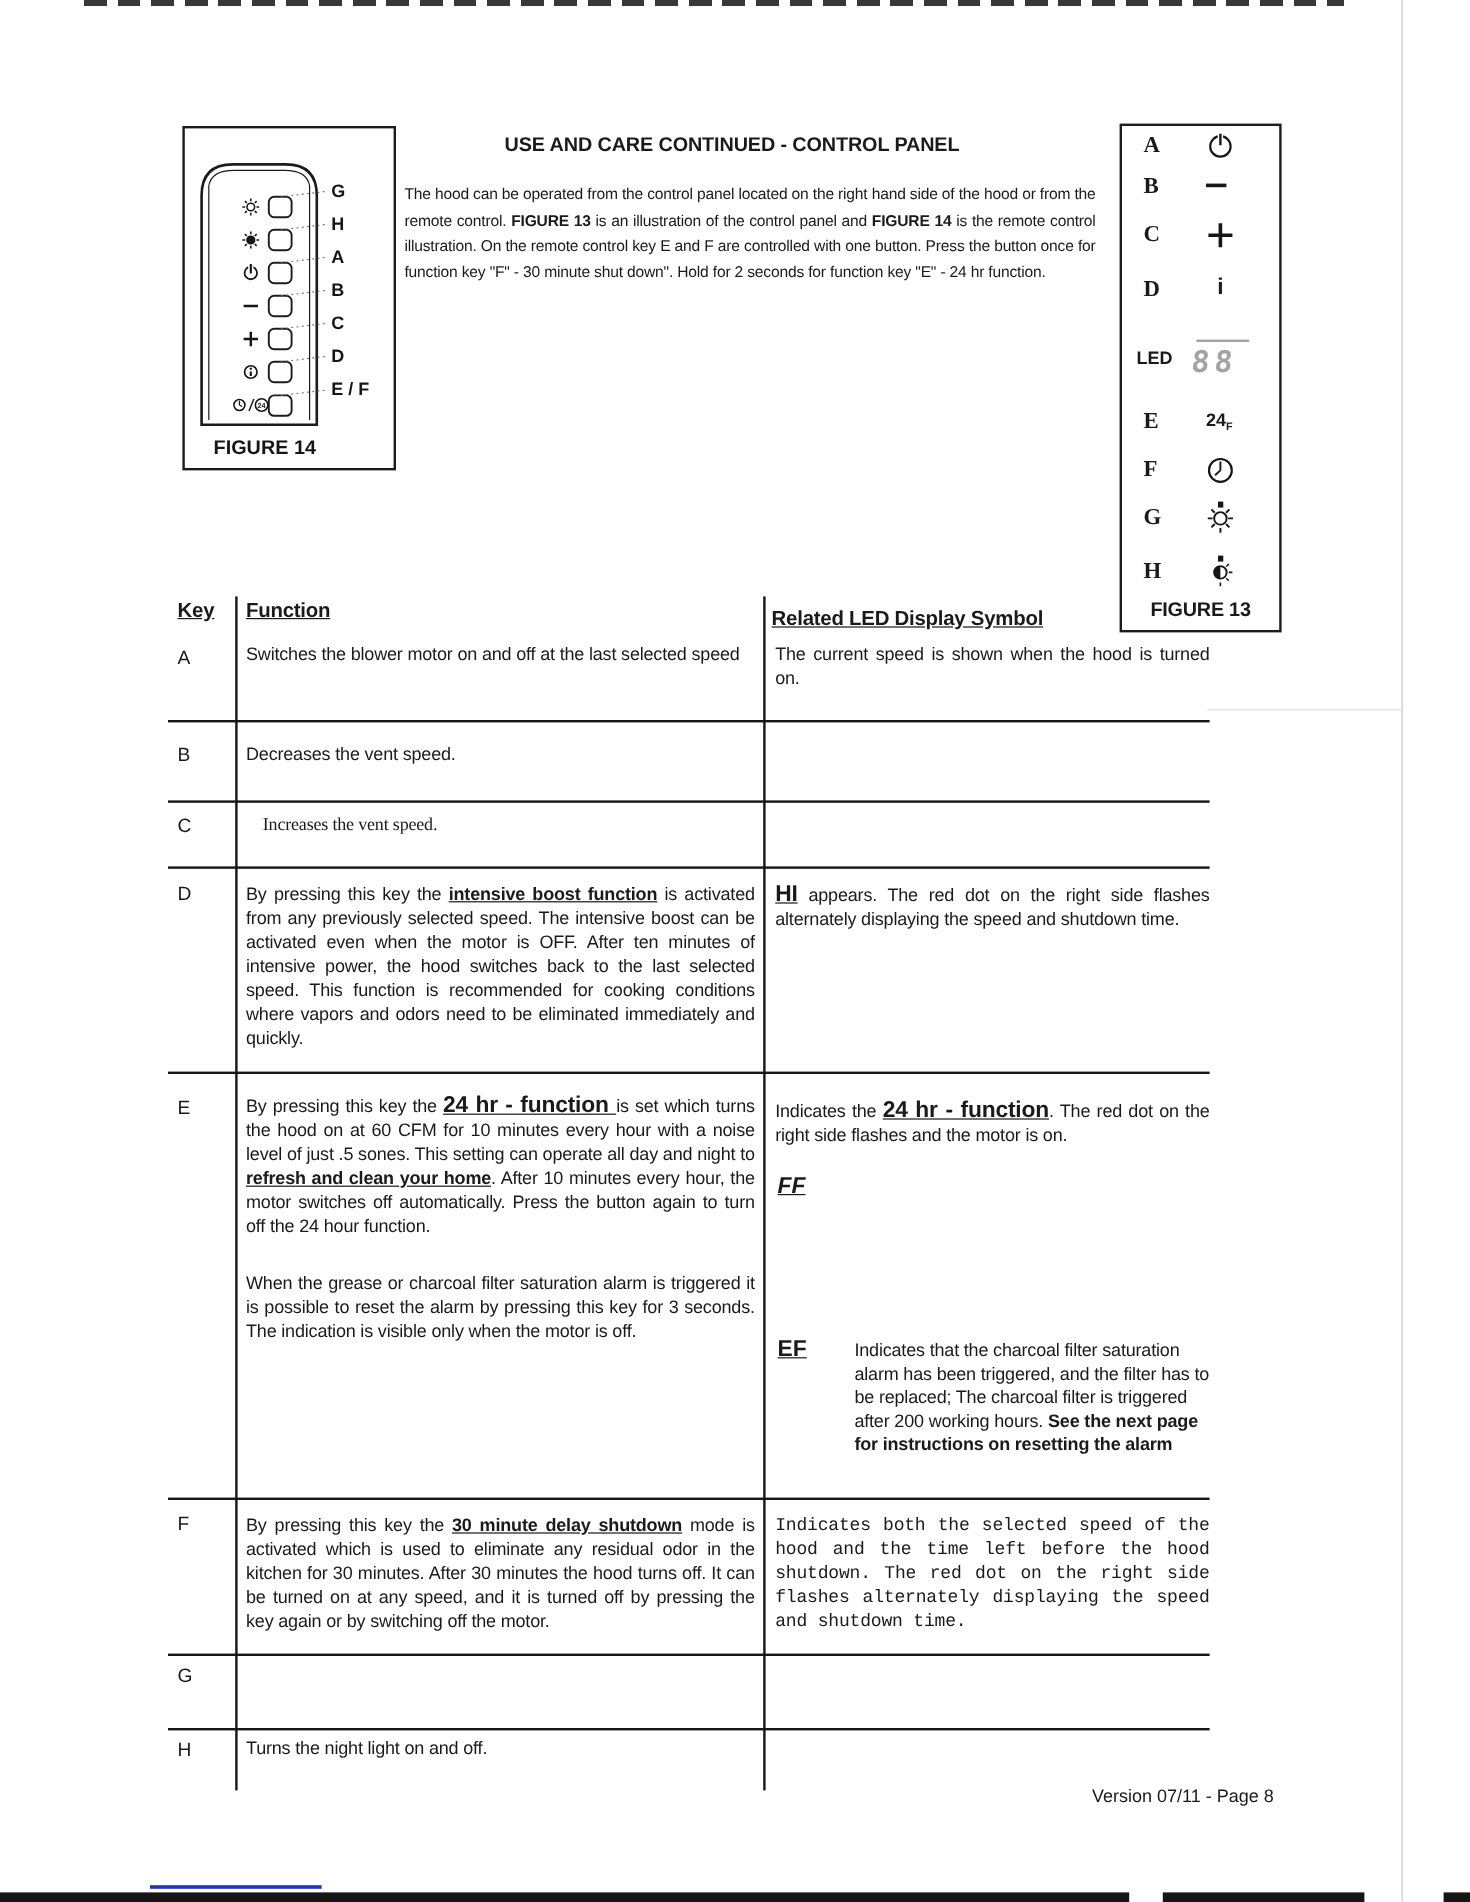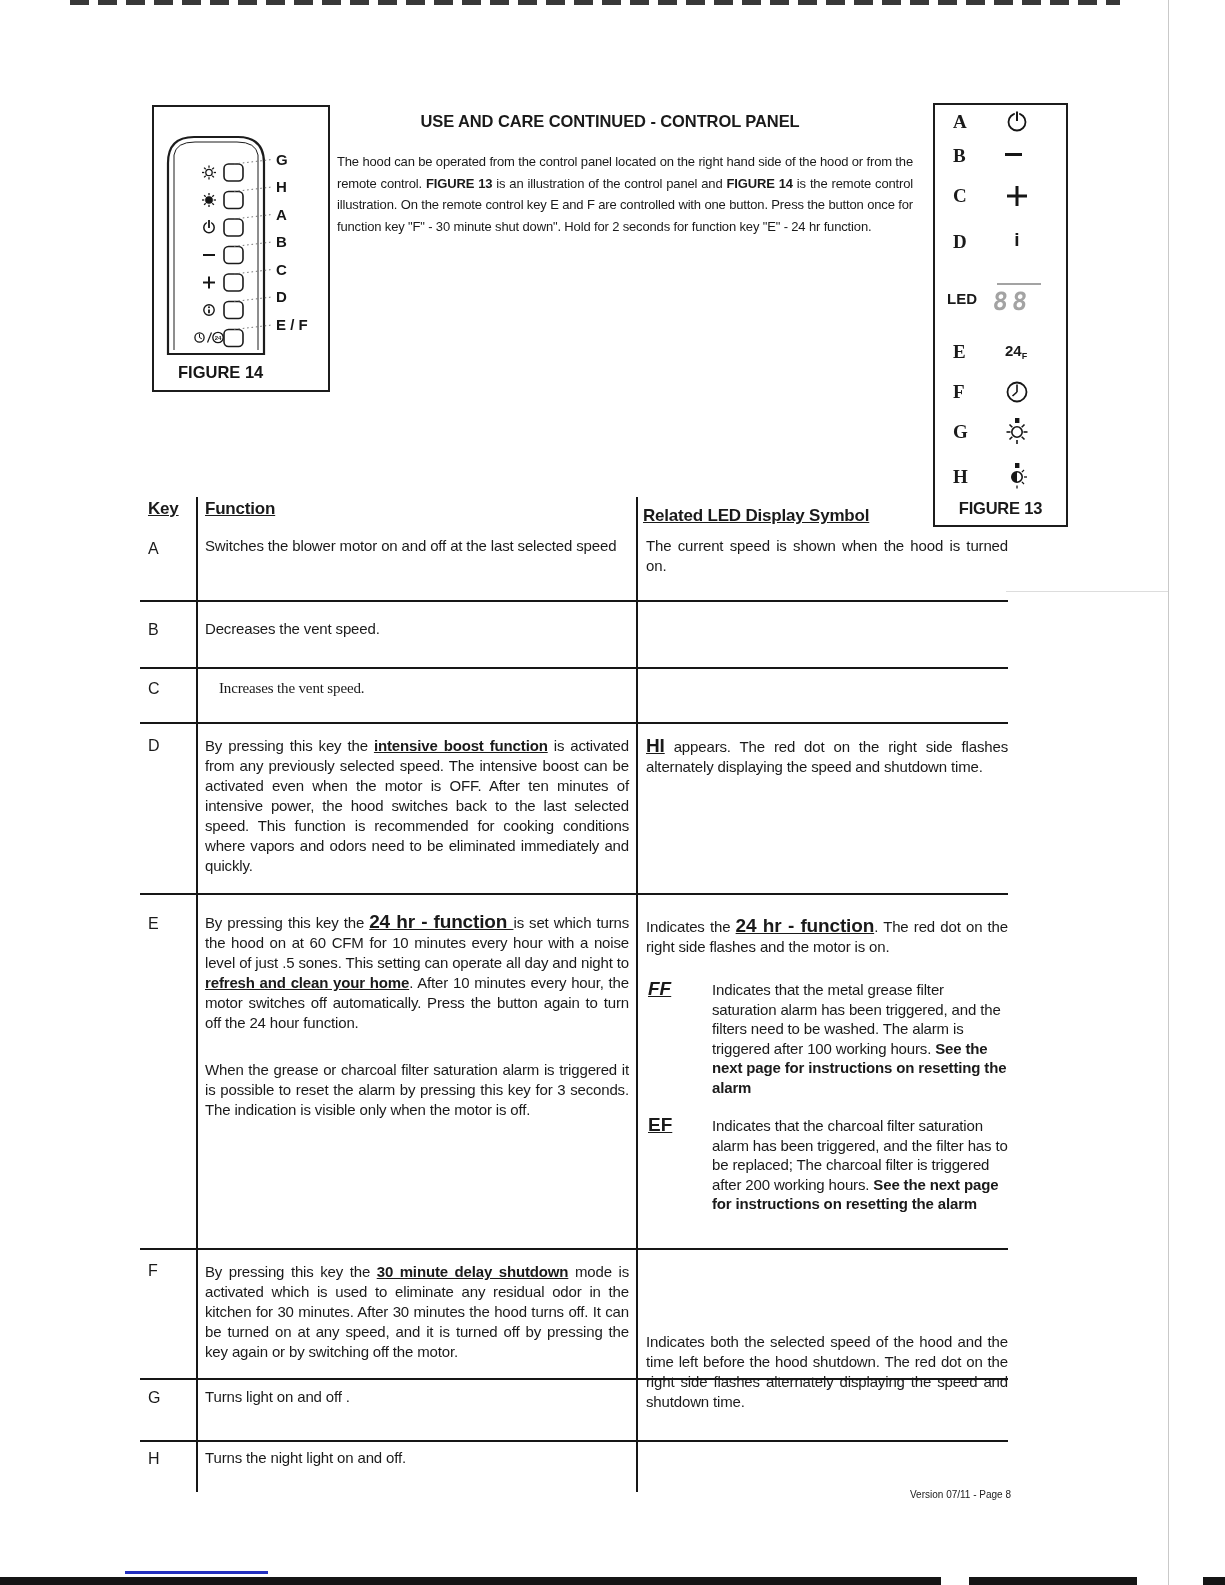--- a/index.html
+++ b/index.html
@@ -13,21 +13,21 @@
   .seg-bu{font-weight:700;text-decoration:underline;}
   .seg-bulg{font-weight:700;text-decoration:underline;font-size:19px;line-height:20px;}
   .hdr{font-weight:700;font-size:17px;text-decoration:underline;letter-spacing:-0.2px;}
   .rowkey{font-size:16px;}
   .vline{width:2px;background:var(--line,#161616);}
   .hline{height:2px;background:var(--line,#161616);}
   .figbox{border:2px solid #1c1c1c;box-sizing:border-box;background:#fff;}
   .figcap{font-weight:700;font-size:16.5px;letter-spacing:-0.2px;}
   .title{font-weight:700;font-size:16.5px;text-align:center;letter-spacing:-0.1px;}
   .intro{font-size:13px;line-height:21.6px;letter-spacing:-0.15px;text-align:justify;}
-  .footer{font-size:10px;}
+  .footer{font-size:15px;}
   .term{font-weight:700;font-size:19px;text-decoration:underline;}
   .entry-body{font-size:15px;line-height:19.5px;letter-spacing:-0.15px;}
   .f13-letter{font-family:"Liberation Serif",serif;font-weight:700;font-size:19px;}
   .f13-led-label{font-weight:700;font-size:15px;}
   .f13-sym{width:52px;text-align:center;}
   .led-digits{font-family:"DejaVu Sans Mono",monospace;color:var(--led,#a3a3a3);font-size:25px;
               transform:skewX(-6deg);letter-spacing:4px;font-weight:700;}
   .led-bar{height:2px;background:var(--led,#a3a3a3);}
   .sub{font-size:9px;vertical-align:-3px;font-weight:700;}
   .e24{font-weight:700;font-size:15px;}
@@ -233,31 +233,29 @@
   <div class="abs rowkey" style="left:148px;top:1389px;">G</div>
   <div class="abs rowkey" style="left:148px;top:1450px;">H</div>
 
   <div class="abs body-txt" style="left:205px;top:619px;width:424px;"><span class="seg-n">Decreases the vent speed.</span></div>
   <div class="abs body-txt just" style="left:205px;top:536px;width:424px;"><span class="seg-n">Switches the blower motor on and off at the last selected speed</span></div>
   <div class="abs body-txt" style="left:219px;top:678px;width:424px;font-family:Liberation Serif, serif;"><span class="seg-n">Increases the vent speed.</span></div>
   <div class="abs body-txt just" style="left:205px;top:736px;width:424px;"><span class="seg-n">By pressing this key the </span><span class="seg-bu">intensive boost function</span><span class="seg-n"> is activated from any previously selected speed. The intensive boost can be activated even when the motor is OFF. After ten minutes of intensive power, the hood switches back to the last selected speed. This function is recommended for cooking conditions where vapors and odors need to be eliminated immediately and quickly.</span></div>
   <div class="abs body-txt just" style="left:205px;top:912px;width:424px;"><span class="seg-n">By pressing this key the </span><span class="seg-bulg">24 hr - function </span><span class="seg-n">is set which turns the hood on at 60 CFM for 10 minutes every hour with a noise level of just .5 sones. This setting can operate all day and night to </span><span class="seg-bu">refresh and clean your home</span><span class="seg-n">.  After  10 minutes every hour, the motor switches off automatically. Press the button again to turn off the 24 hour function.</span></div>
   <div class="abs body-txt just" style="left:205px;top:1060px;width:424px;"><span class="seg-n">When the grease or charcoal filter saturation alarm is triggered it is possible to reset the alarm by pressing this key for 3 seconds. The indication is visible only when the motor is off.</span></div>
   <div class="abs body-txt just" style="left:205px;top:1262px;width:424px;"><span class="seg-n">By pressing this key the </span><span class="seg-bu">30 minute delay shutdown</span><span class="seg-n"> mode is activated which is used to eliminate any residual odor in the kitchen for 30 minutes. After 30 minutes the hood turns off. It can be turned on at any speed, and it is turned off by pressing the key again or by switching off the motor.</span></div>
-  <div class="abs body-txt" style="left:205px;top:1387px;width:424px;"><span class="seg-n">Turns light on and off .</span></div>
   <div class="abs body-txt just" style="left:646px;top:536px;width:362px;"><span class="seg-n">The current speed is shown when the hood is turned on.</span></div>
 
   <div class="abs body-txt" style="left:205px;top:1448px;width:424px;"><span class="seg-n">Turns the night light on and off.</span></div>
   <div class="abs body-txt just" style="left:646px;top:736px;width:362px;"><span class="seg-bulg">HI</span><span class="seg-n">  appears. The red dot on the right side flashes alternately displaying the speed and shutdown time.</span></div>
   <div class="abs body-txt just" style="left:646px;top:916px;width:362px;"><span class="seg-n">Indicates the </span><span class="seg-bulg">24 hr - function</span><span class="seg-n">. The red dot on the right side flashes and the motor is on.</span></div>
   <div class="abs term" style="left:648px;top:978px;font-style:italic;">FF</div>
-  <div class="abs entry-body" style="left:712px;top:980px;width:298px;"><span class="seg-n">Indicates that the metal grease filter saturation alarm has been triggered, and the filters need to be washed. The alarm is triggered after 100 working hours. </span><span class="seg-b">See the next page for instructions on resetting the alarm</span></div>
   <div class="abs term" style="left:648px;top:1114px;">EF</div>
   <div class="abs entry-body" style="left:712px;top:1116px;width:298px;"><span class="seg-n">Indicates that the charcoal filter saturation alarm has been triggered, and the filter has to be replaced;  The charcoal filter is triggered after 200 working hours. </span><span class="seg-b">See the next page for instructions on resetting the alarm</span></div>
-  <div class="abs body-txt just" style="left:646px;top:1332px;width:362px;"><span class="seg-n">Indicates both the selected speed of the hood and the time left before the hood shutdown. The red dot on the right side flashes alternately displaying the speed and shutdown time.</span></div>
+  <div class="abs body-txt just" style="left:646px;top:1262px;width:362px;font-family:Liberation Mono, monospace;"><span class="seg-n">Indicates both the selected speed of the hood and the time left before the hood shutdown. The red dot on the right side flashes alternately displaying the speed and shutdown time.</span></div>
 
   <div class="abs footer" style="left:910px;top:1489px;">Version 07/11 - Page 8</div>
 
   <div class="abs blue-line" style="left:125px;top:1571px;width:143px;height:3px;"></div>
   <div class="abs strip" style="left:0;top:1577px;width:941px;height:8px;"></div>
   <div class="abs strip" style="left:969px;top:1577px;width:168px;height:8px;"></div>
   <div class="abs strip" style="left:1203px;top:1577px;width:22px;height:8px;"></div>
 
 </div>
 

